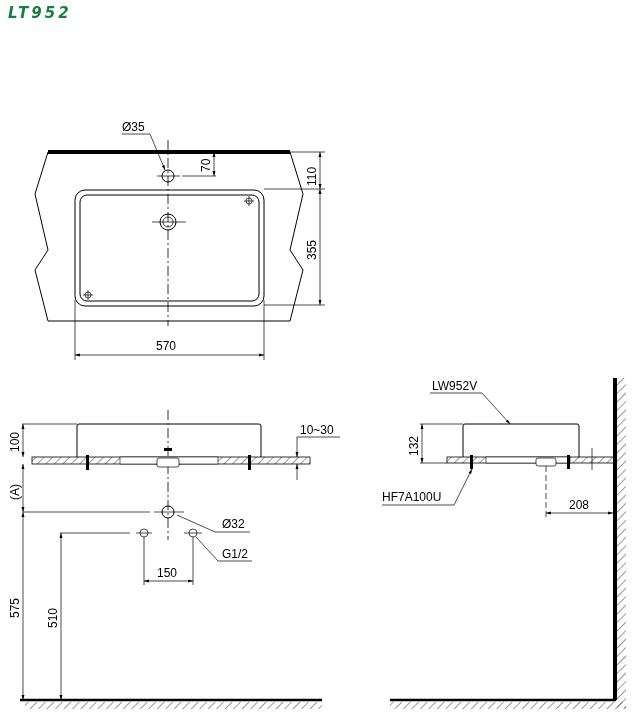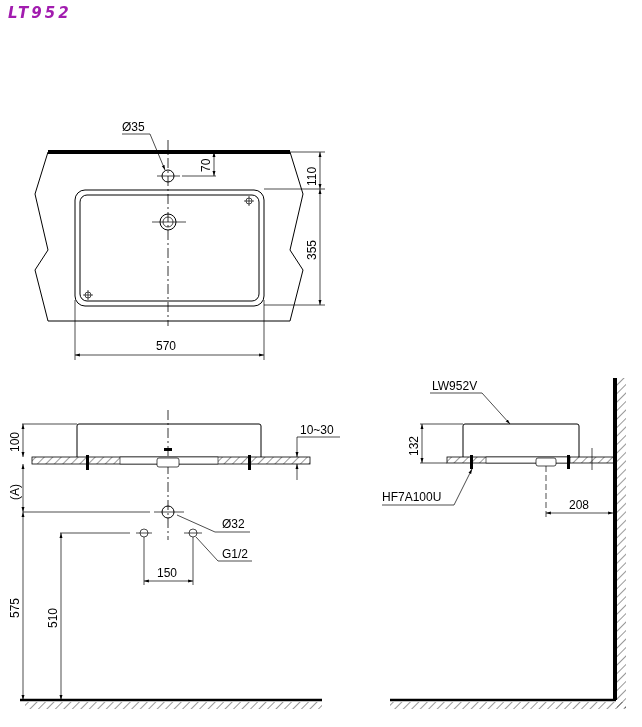--- a/index.html
+++ b/index.html
@@ -1,20 +1,20 @@
 <!DOCTYPE html>
 <html><head>
 <meta charset="utf-8">
 <style>
   html, body { margin: 0; padding: 0; background: #ffffff; }
   body { width: 642px; height: 727px; position: relative; overflow: hidden; }
   .title {
     position: absolute; left: 8px; top: 4px;
     font-family: "DejaVu Sans", sans-serif; font-weight: bold; font-style: italic;
-    font-size: 15px; letter-spacing: 3px; color: #a21caf;
+    font-size: 15px; letter-spacing: 3px; color: #15803d;
   }
   svg { position: absolute; left: 0; top: 0; }
   .ln { stroke: #000; stroke-width: 1; fill: none; }
   .thin { stroke: #000; stroke-width: 0.7; fill: none; }
   .thick { stroke: #000; stroke-width: 2.5; fill: none; }
   .heavy { stroke: #000; stroke-width: 4; fill: none; }
   .center { stroke: #000; stroke-width: 0.8; fill: none; stroke-dasharray: 10 3 2 3; }
   .dim { font-family: "Liberation Sans", sans-serif; font-size: 12px; fill: #000; }
 </style>
 </head>

